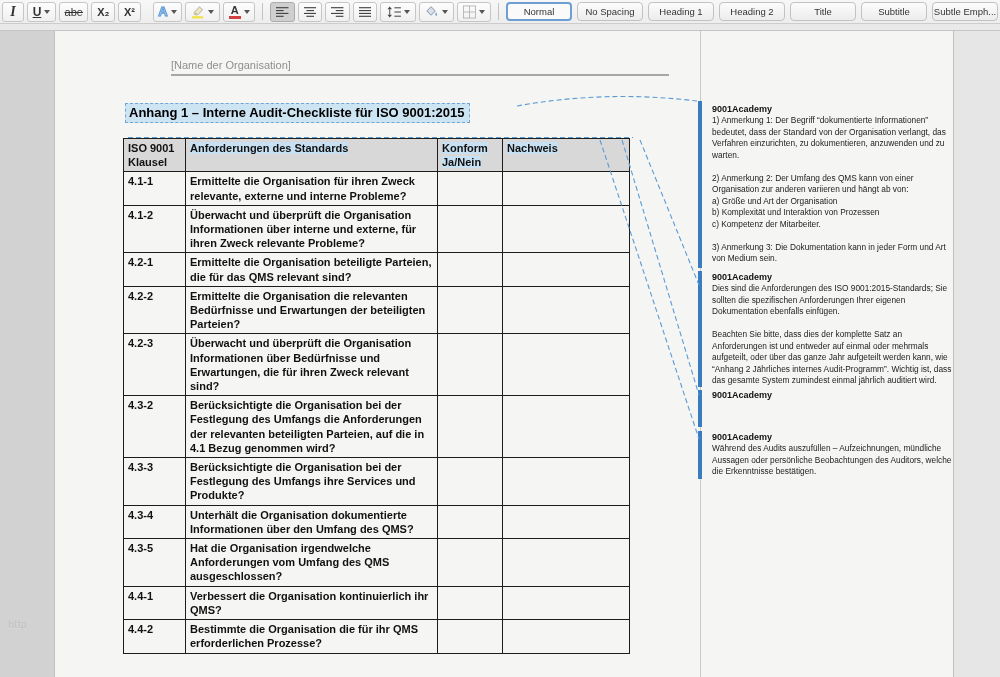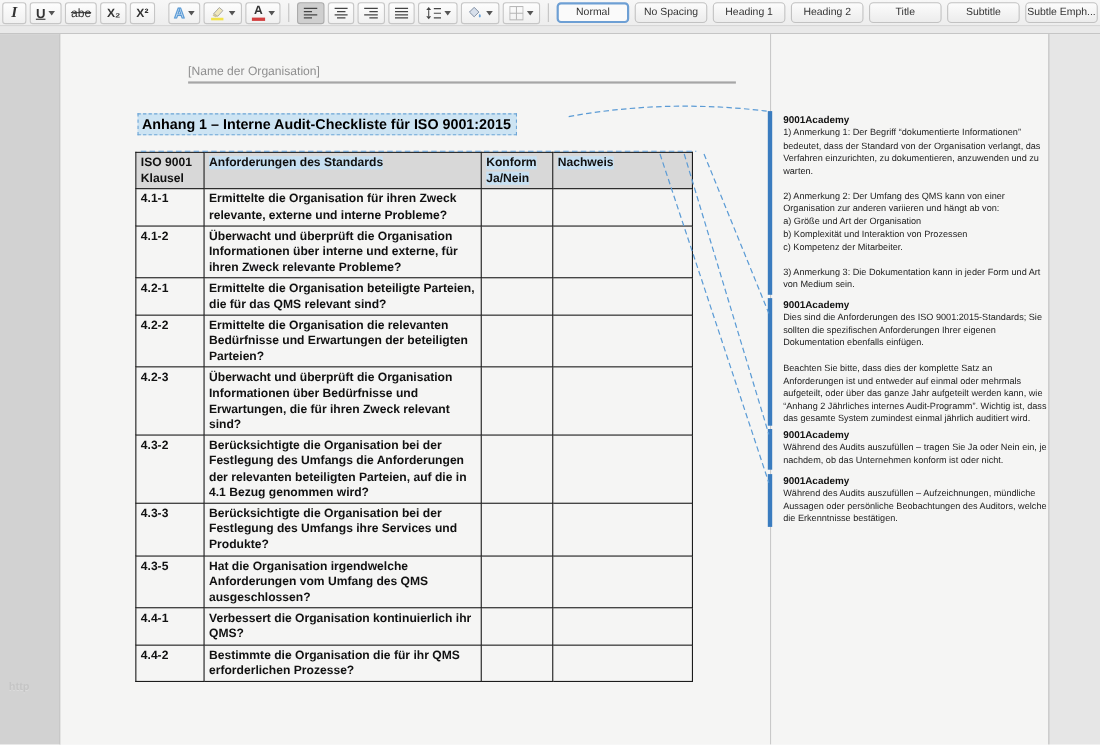--- a/index.html
+++ b/index.html
@@ -253,20 +253,26 @@
           <td></td>
           <td></td>
         </tr>
         <tr>
           <td class="clause">4.3-3</td>
           <td>Berücksichtigte die Organisation bei der Festlegung des Umfangs ihre Services und Produkte?</td>
           <td></td>
           <td></td>
         </tr>
         <tr>
+          <td class="clause">4.3-4</td>
+          <td>Unterhält die Organisation dokumentierte Informationen über den Umfang des QMS?</td>
+          <td></td>
+          <td></td>
+        </tr>
+        <tr>
           <td class="clause">4.3-5</td>
           <td>Hat die Organisation irgendwelche Anforderungen vom Umfang des QMS ausgeschlossen?</td>
           <td></td>
           <td></td>
         </tr>
         <tr>
           <td class="clause">4.4-1</td>
           <td>Verbessert die Organisation kontinuierlich ihr QMS?</td>
           <td></td>
           <td></td>
@@ -300,21 +306,20 @@
 
   <div class="comment" style="top: 272px;">
     <div class="c-author">9001Academy</div>
     <div class="c-body">Dies sind die Anforderungen des ISO 9001:2015-Standards; Sie sollten die spezifischen Anforderungen Ihrer eigenen Dokumentation ebenfalls einfügen.
 
 Beachten Sie bitte, dass dies der komplette Satz an Anforderungen ist und entweder auf einmal oder mehrmals aufgeteilt, oder über das ganze Jahr aufgeteilt werden kann, wie “Anhang 2 Jährliches internes Audit-Programm”. Wichtig ist, dass das gesamte System zumindest einmal jährlich auditiert wird.</div>
   </div>
 
   <div class="comment" style="top: 390px;">
     <div class="c-author">9001Academy</div>
-    <div class="c-body">Während des Audits auszufüllen – tragen Sie Ja oder Nein ein, je nachdem, ob das Unternehmen konform ist oder nicht.</div>
   </div>
 
   <div class="comment" style="top: 432px;">
     <div class="c-author">9001Academy</div>
     <div class="c-body">Während des Audits auszufüllen – Aufzeichnungen, mündliche Aussagen oder persönliche Beobachtungen des Auditors, welche die Erkenntnisse bestätigen.</div>
   </div>
 </div>
 
   <svg class="overlay" viewBox="0 0 1000 677">
     <g fill="none" stroke="#5b9bd5" stroke-width="1.1" stroke-dasharray="5 3">

